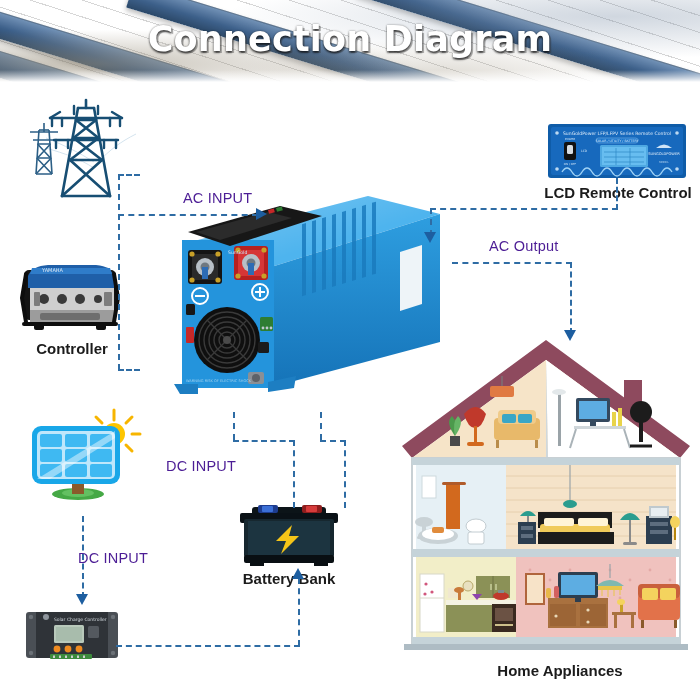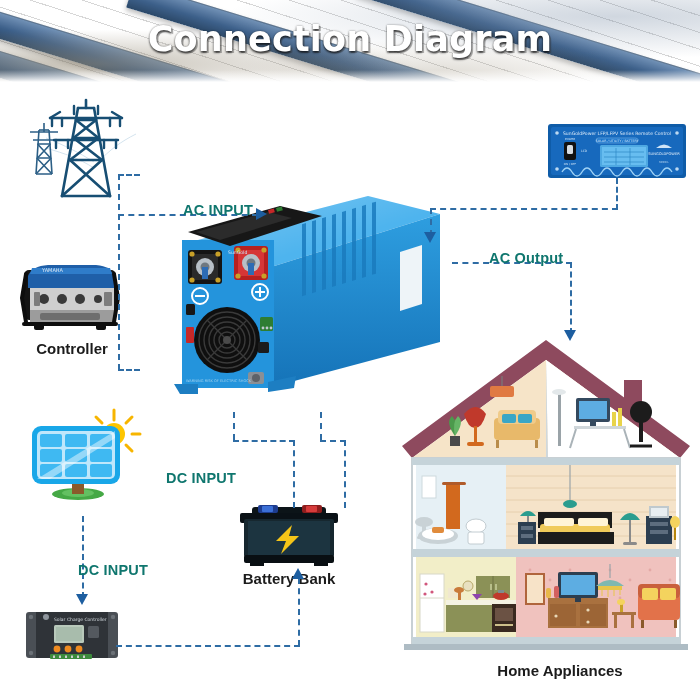--- a/index.html
+++ b/index.html
@@ -55,22 +55,22 @@
   }
 
   
   .lbl {
     position:absolute; text-align:center;
     font-size:15px; color:#1b1b1b; font-weight:600;
     font-family:"Liberation Sans", sans-serif;
     white-space:nowrap;
   }
   .flow-lbl {
-    position:absolute; font-size:14.5px; color:#0f766e; font-weight:700;
-    white-space:nowrap; letter-spacing:0.2px;margin-top:12px;
+    position:absolute; font-size:14.5px; color:#4c1d95; font-weight:400;
+    white-space:nowrap; letter-spacing:0.2px;
   }
 
   
   .dh { position:absolute; height:0; border-top:2px dashed #2e6ca4; }
   .dv { position:absolute; width:0; border-left:2px dashed #2e6ca4; }
   .arrow { position:absolute; width:0; height:0; }
   .arrow.down  { border-left:6px solid transparent; border-right:6px solid transparent; border-top:11px solid #1d5ea0; }
   .arrow.up    { border-left:6px solid transparent; border-right:6px solid transparent; border-bottom:11px solid #1d5ea0; }
   .arrow.right { border-top:6px solid transparent; border-bottom:6px solid transparent; border-left:11px solid #1d5ea0; }
 
@@ -390,20 +390,21 @@
           <path d="M82 24 L82 41"></path>
       </g>
 
       <path d="M108 24 q8 -7 16 0 z" fill="#cfe4f7"></path>
       <text x="116" y="31" font-size="3.6" fill="#e6f1fb" text-anchor="middle" font-family="DejaVu Sans, sans-serif">SUNGOLDPOWER</text>
       <text x="116" y="39" font-size="2.6" fill="#bcd9f2" text-anchor="middle" font-family="DejaVu Sans, sans-serif">MODEL</text>
 
       <path d="M14 48 q5 -8 10 0 t10 0 t10 0 t10 0 t10 0 t10 0 t10 0 t10 0 t10 0 t10 0 t10 0" fill="none" stroke="#9fd2f5" stroke-width="1.4"></path>
     </svg>
   </div>
+  <div class="lbl" style="left:538px; top:184px; width:160px;">LCD Remote Control</div>
 
   <div class="house" style="left:398px; top:336px; width:296px; height:320px;">
     <svg viewBox="0 0 296 320" width="296" height="320">
 
       <path d="M148 4 L292 110 L282 122 L148 24 L14 122 L4 110 Z" fill="#8e4a5e"></path>
 
       <rect x="226" y="44" width="18" height="48" fill="#8e4a5e"></rect>
 
       <path d="M148 24 L282 122 L14 122 Z" fill="#f6e4c8"></path>
       <path d="M148 24 L282 122 L150 122 Z" fill="#ffffff"></path>

